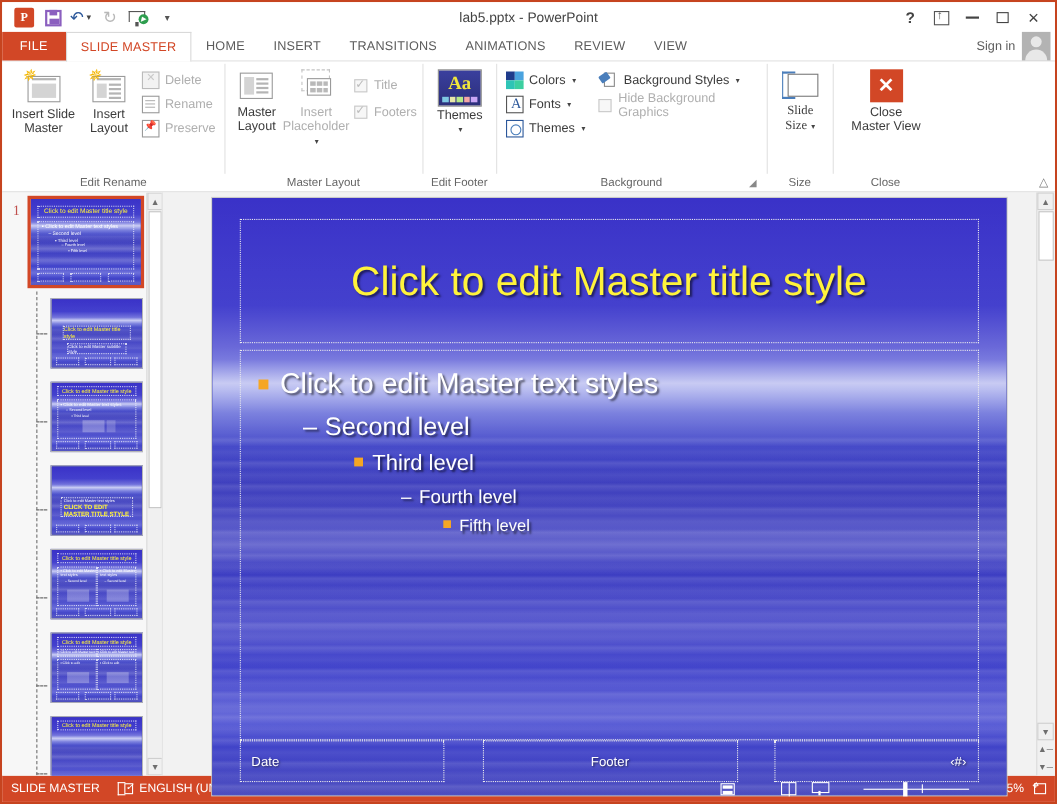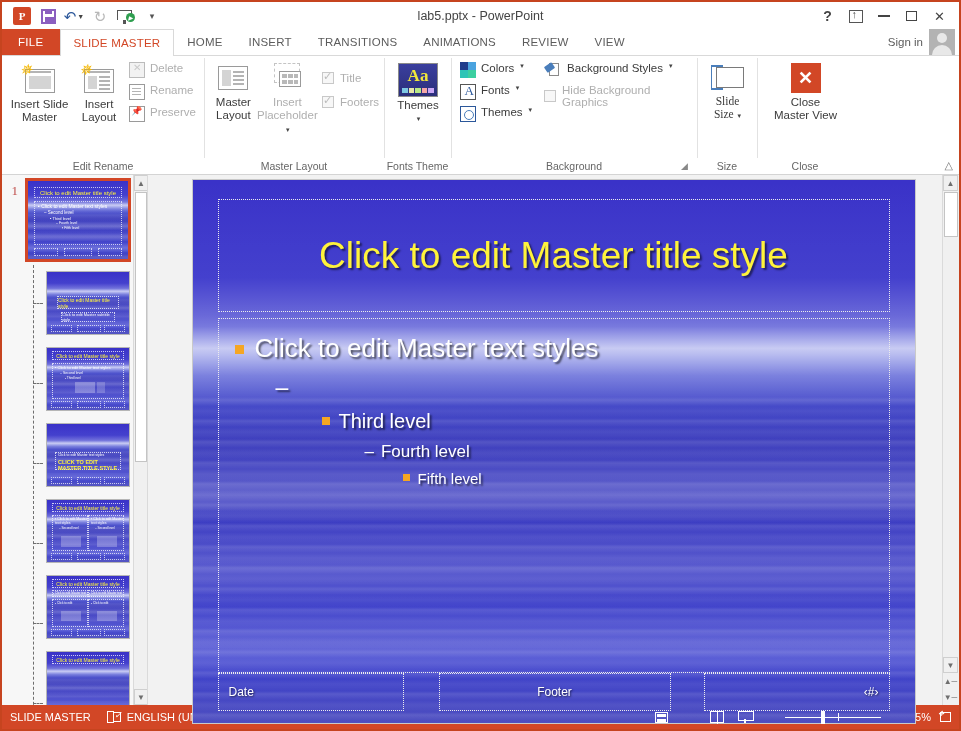--- a/index.html
+++ b/index.html
@@ -144,21 +144,21 @@
   .ico-insert-master .star {
     position: absolute; left: 0px; top: -1px; color: #F5B700; font-size: 15px; line-height: 1;
   }
   .ico-insert-layout .block { left:9px; top:13px; width:9px; height:13px; background:#D4D4D4;}
   .ico-insert-layout .l1 { position:absolute; left:20px; top:13px; width:11px;height:1.6px;background:#B4B4B4;}
   .ico-insert-layout .l2 { position:absolute; left:20px; top:17px; width:11px;height:1.6px;background:#B4B4B4;}
   .ico-insert-layout .l3 { position:absolute; left:20px; top:21px; width:11px;height:1.6px;background:#B4B4B4;}
   .ico-insert-layout .l4 { position:absolute; left:20px; top:25px; width:11px;height:1.6px;background:#B4B4B4;}
 
   .smallbtn {
-    display: flex; align-items: flex-start; gap: 5px;
+    display: flex; align-items: center; gap: 5px;
     height: 22px; padding: 0 3px;
     font-size: 11.5px; color: #3B3B3B; white-space: nowrap;
   }
   .smallbtn.dim { color: #AFAFAF; }
   .si { width: 16px; height: 16px; position: relative; flex: 0 0 16px; }
 
   .si-delete { border:1.4px solid #BBB; background:#F2F2F2; }
   .si-delete::after{content:"\2715"; position:absolute; left:3px; top:-1px; font-size:10px;color:#C9C9C9;}
   .si-rename { border:1.4px solid #9A9A9A; background:#fff;}
   .si-rename::after{content:""; position:absolute; left:2px; top:3px;width:9px;height:1.4px;background:#B4B4B4; box-shadow:0 3px 0 #B4B4B4, 0 6px 0 #B4B4B4;}
@@ -587,21 +587,21 @@
                 <i></i>
                 <i></i>
                 <i></i>
                 <i></i>
               </span>
           </span>
           <span>Themes</span>
           <span class="tiny-caret">▾</span>
         </div>
       </div>
-      <div class="rgroup-label">Fonts Theme</div>
+      <div class="rgroup-label">Edit Footer</div>
     </div>
 
     <div class="rgroup" style="width:246px;">
       <div class="rgroup-body">
         <div style="display:flex;flex-direction:column;padding-top:1px;">
           <div class="smallbtn">
             <span class="si si-colors">
                 <i></i>
                 <i></i>
                 <i></i>
@@ -809,20 +809,21 @@
           <div class="title-text">Click to edit Master title style</div>
         </div>
 
         <div class="ph ph-body">
           <div class="bl bl1">
             <span class="bul sq"></span>
             <span>Click to edit Master text styles</span>
           </div>
           <div class="bl bl2">
             <span class="bul dash">–</span>
+            <span>Second level</span>
           </div>
           <div class="bl bl3">
             <span class="bul sq"></span>
             <span>Third level</span>
           </div>
           <div class="bl bl4">
             <span class="bul dash">–</span>
             <span>Fourth level</span>
           </div>
           <div class="bl bl5">

